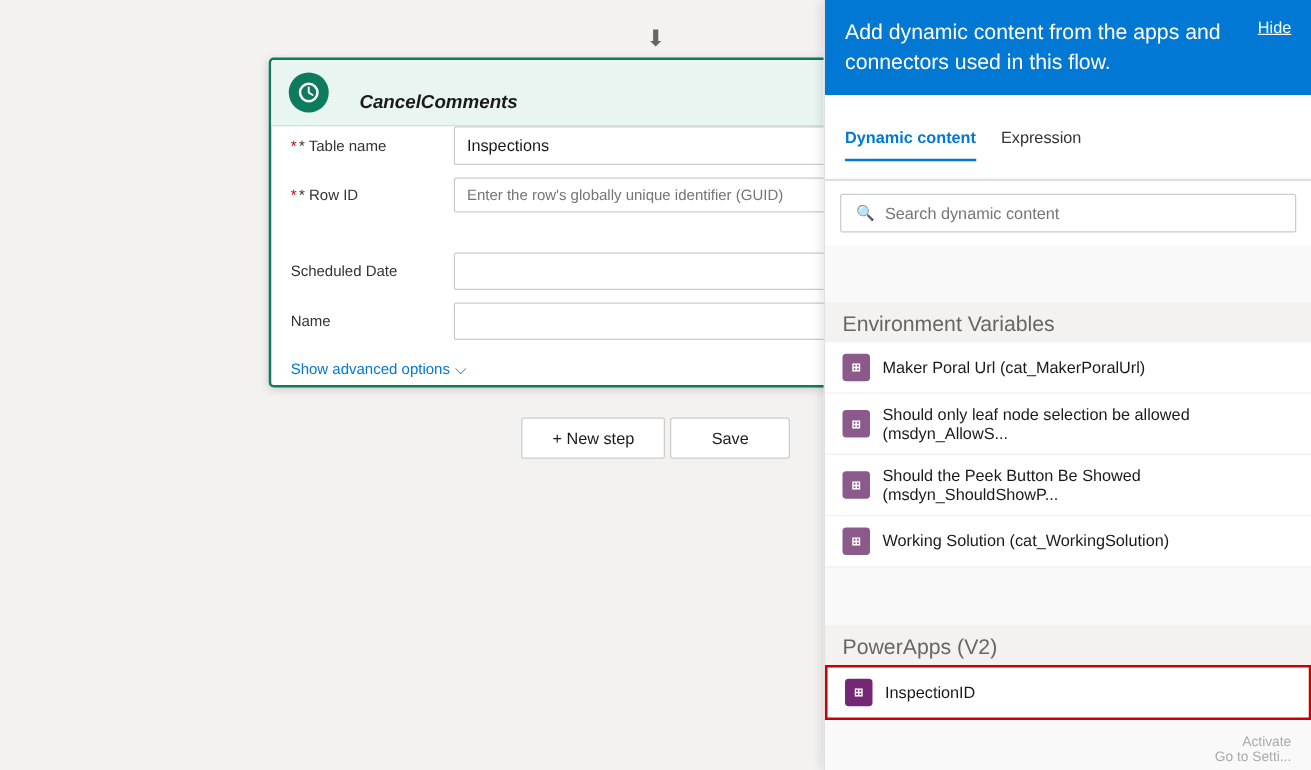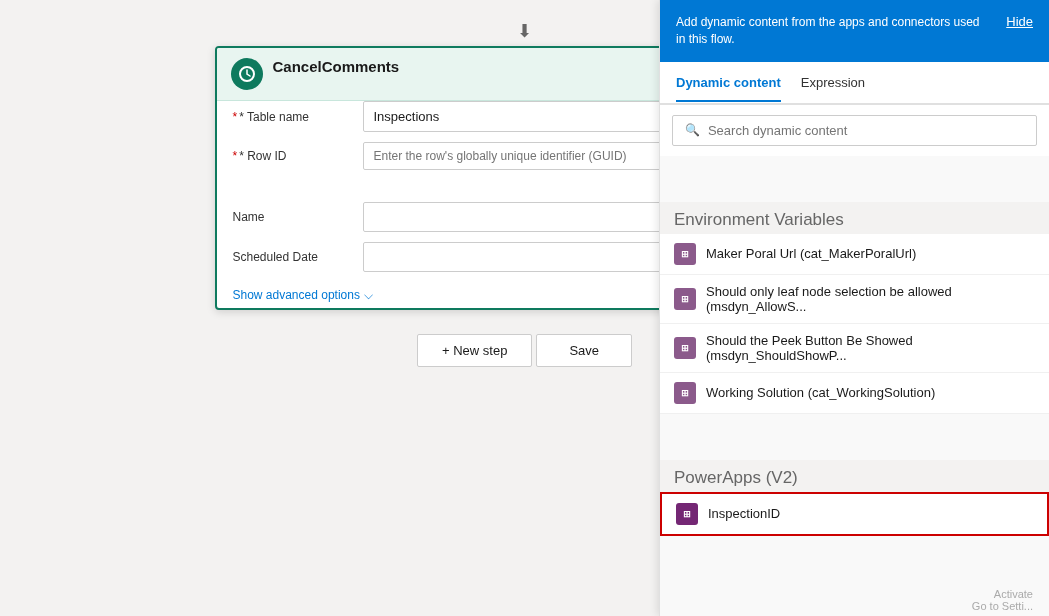--- a/index.html
+++ b/index.html
@@ -46,22 +46,23 @@
       background: #e8f5f0;
       border-bottom: 1px solid #c8e6dc;
       padding: 10px 14px;
       display: flex;
       align-items: center;
       justify-content: space-between;
     }
 
     .card-header-left {
       display: flex;
-      align-items: flex-start;
-      gap: 10px;
+      align-items: flex-end;
+      gap: 25px;
+      font-style: italic;
     }
 
     .card-logo {
       width: 32px;
       height: 32px;
       background: #0e7a5e;
       border-radius: 50%;
       display: flex;
       align-items: center;
       justify-content: center;
@@ -235,38 +236,38 @@
     .panel-header {
       background: #0078d4;
       color: white;
       padding: 14px 16px;
       display: flex;
       align-items: flex-start;
       justify-content: space-between;
     }
 
     .panel-header-text {
-      font-size: 12px;
+      font-size: 17px;
       line-height: 1.4;
       flex: 1;
     }
 
     .panel-hide {
       color: white;
       font-size: 13px;
       cursor: pointer;
       margin-left: 15px;
       text-decoration: underline;
       white-space: nowrap;
     }
 
     .panel-tabs {
       display: flex;
       border-bottom: 2px solid #e0e0e0;
-      padding: 3px 16px;
+      padding: 16px 16px;
       background: #fff;
     }
 
     .panel-tab {
       padding: 10px 0;
       margin-right: 20px;
       font-size: 13px;
       cursor: pointer;
       color: #333;
       border-bottom: 2px solid transparent;
@@ -419,28 +420,28 @@
       </div>
 
       <div class="dynamic-content-row">
         <a class="dynamic-content-link">
           <span>Add dynamic content</span>
           <div class="dynamic-icon">⚡</div>
         </a>
       </div>
 
       <div class="form-row">
-        <div class="form-label">Name</div>
+        <div class="form-label">Scheduled Date</div>
         <div class="form-field">
           <div class="text-input-empty"></div>
         </div>
       </div>
 
       <div class="form-row">
-        <div class="form-label">Scheduled Date</div>
+        <div class="form-label">Name</div>
         <div class="form-field">
           <div class="text-input-empty"></div>
         </div>
       </div>
 
       <div class="advanced-options">
         <span>Show advanced options</span>
         <span>⌵</span>
       </div>
     </div>

